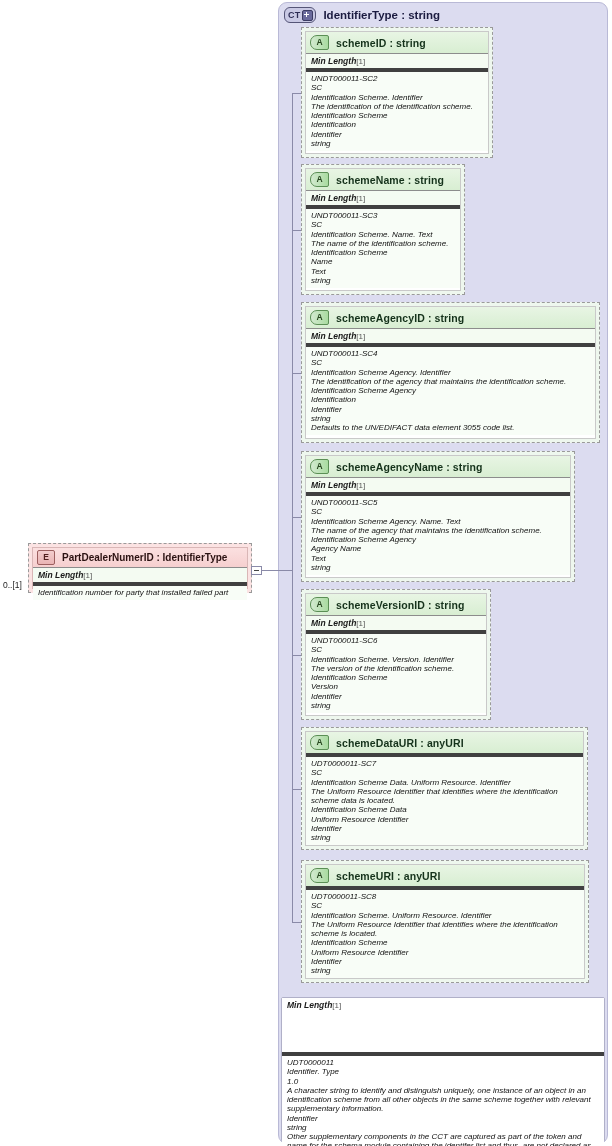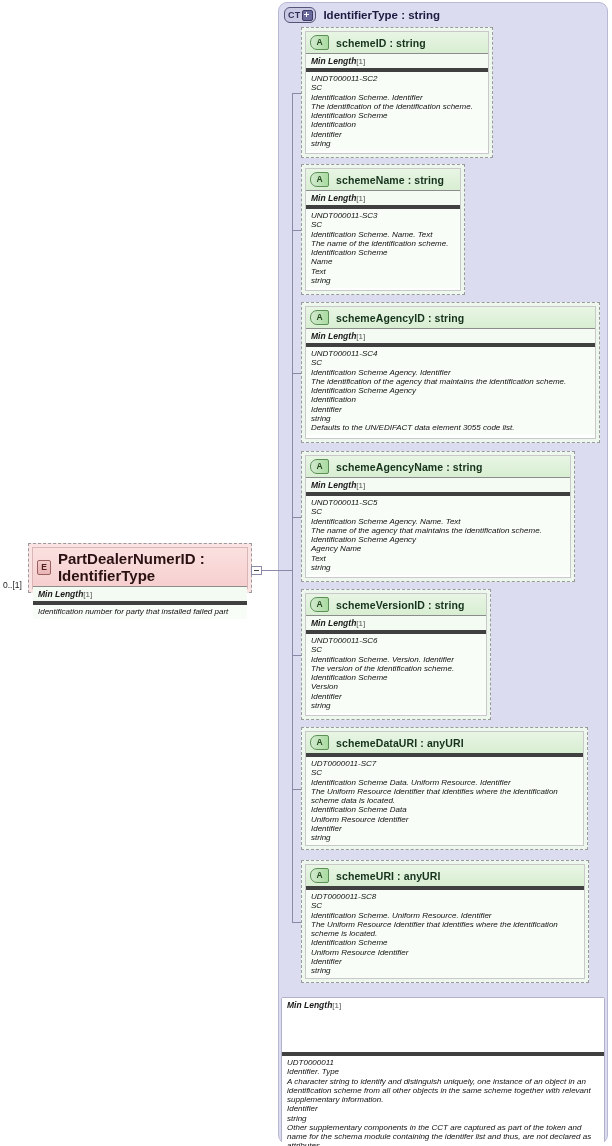--- a/index.html
+++ b/index.html
@@ -116,21 +116,21 @@
     display:flex;align-items:center;gap:7px;padding:2px 4px;
     background:linear-gradient(to bottom,#fbe0e0,#f6cfcf);
   }
   .e-badge{
     display:inline-flex;align-items:center;justify-content:center;
     width:16px;height:13px;
     background:linear-gradient(to bottom,#f3cdcd,#e9b4b4);
     border:1px solid #9c5f5f;border-radius:2px;
     font-size:8.5px;font-weight:bold;color:#52211f;line-height:1;
   }
-  #el-name{font-size:15px;font-weight:bold;color:#2b1212;}
+  #el-name{font-size:10px;font-weight:bold;color:#2b1212;}
   #el-card{
     left:3px;top:580px;font-size:8.5px;color:#222;
   }
   
   #minus-box{
     left:251px;top:566px;width:11px;height:9px;
     background:#ffffff;border:1px solid #8a8aa8;box-sizing:border-box;
   }
   #minus-box:before{
     content:"";position:absolute;left:2px;top:3px;width:5px;height:1px;background:#444;
@@ -309,20 +309,21 @@
   </div>
 
 <div class="abs" id="ct-doc">
   <div class="facet-row">
     <span class="f-name">Min Length</span>
     <span class="f-card">[1]</span>
   </div>
   <div class="doc-block" id="ct-doc-lines">
       <div>UDT0000011</div>
       <div>Identifier. Type</div>
+      <div>1.0</div>
       <div>A character string to identify and distinguish uniquely, one instance of an object in an identification scheme from all other objects in the same scheme together with relevant supplementary information.</div>
       <div>Identifier</div>
       <div>string</div>
       <div>Other supplementary components in the CCT are captured as part of the token and name for the schema module containing the identifer list and thus, are not declared as attributes.</div>
     </div>
 </div>
 
 <div class="abs" id="el-card">0..[1]</div>
 
 <div class="abs" id="el-wrap">

